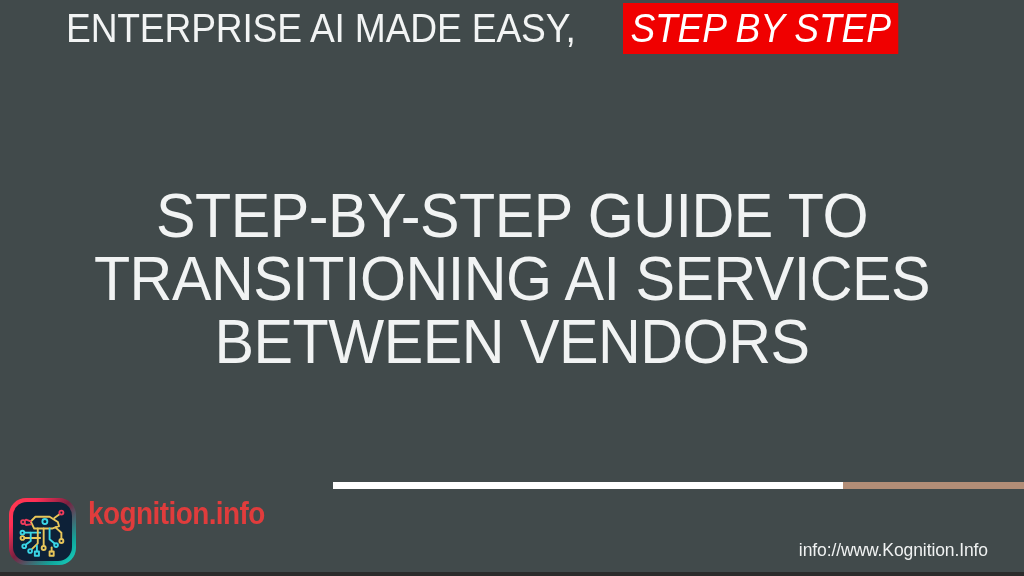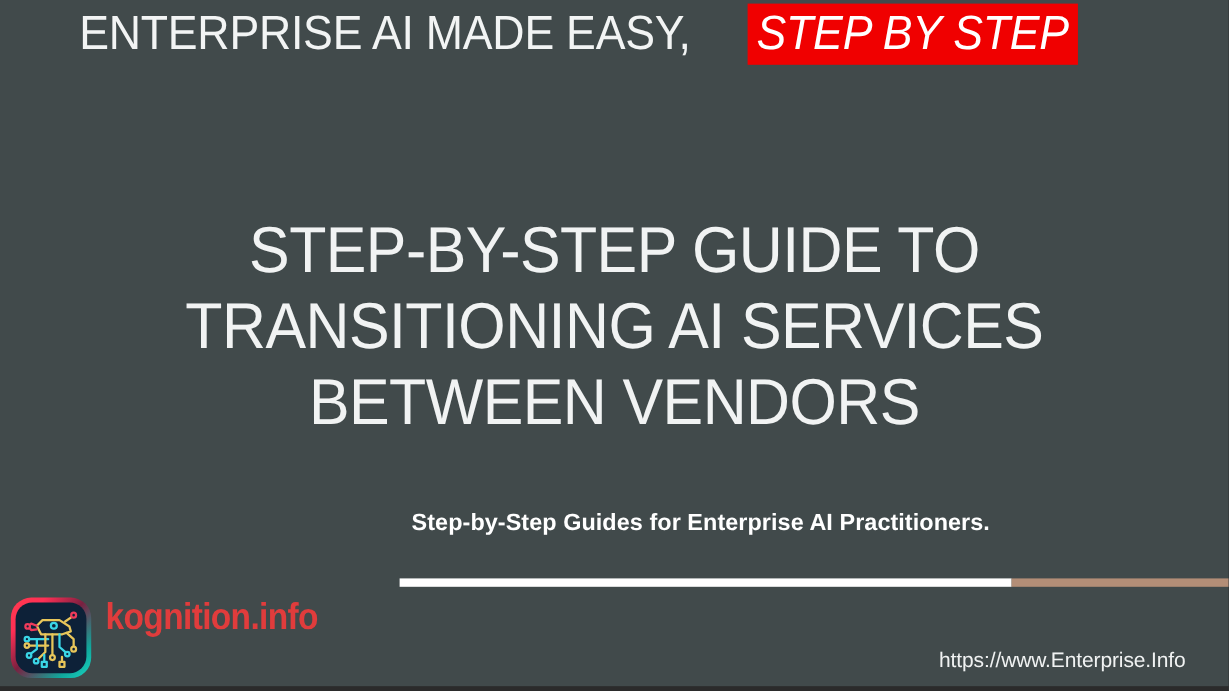--- a/index.html
+++ b/index.html
@@ -57,21 +57,21 @@
   }
 
   
   #main-title {
     position: absolute;
     left: 0;
     right: 0;
     top: 142px;
     text-align: center;
     color: #f1f3f3;
-    font-size: 54px;
+    font-size: 63px;
     font-weight: 400;
     line-height: 63px;
     letter-spacing: -0.5px;
     text-transform: uppercase;
   }
 
   #main-title .tline {
     display: block;
     transform: scaleX(0.94);
   }
@@ -185,21 +185,20 @@
     <span id="header-lead">ENTERPRISE AI MADE EASY,</span>
     <span id="header-highlight">STEP BY STEP</span>
   </div>
 
   <h1 id="main-title">
     <span class="tline">STEP-BY-STEP GUIDE TO</span>
     <span class="tline">TRANSITIONING AI SERVICES</span>
     <span class="tline">BETWEEN VENDORS</span>
   </h1>
 
-  <div id="subtitle">Step-by-Step Guides for Enterprise AI Practitioners.</div>
 
   <div id="divider">
     <div id="divider-white"></div>
     <div id="divider-tan"></div>
   </div>
 
   <div id="logo-lockup">
 
     <div id="logo-mark">
       <div id="logo-inner">
@@ -242,15 +241,15 @@
             <rect x="62" y="84" width="7" height="7" stroke="#e8c65a" fill="#0d2138"></rect>
             <path d="M65.5 84 L65.5 77" stroke="#e8c65a"></path>
           </g>
         </svg>
       </div>
     </div>
 
     <div id="logo-wordmark">kognition.info</div>
   </div>
 
-  <div id="footer-url">https://www.Enterprise.Info</div>
+  <div id="footer-url">info://www.Kognition.Info</div>
 
 </div>
 
 </body></html>

